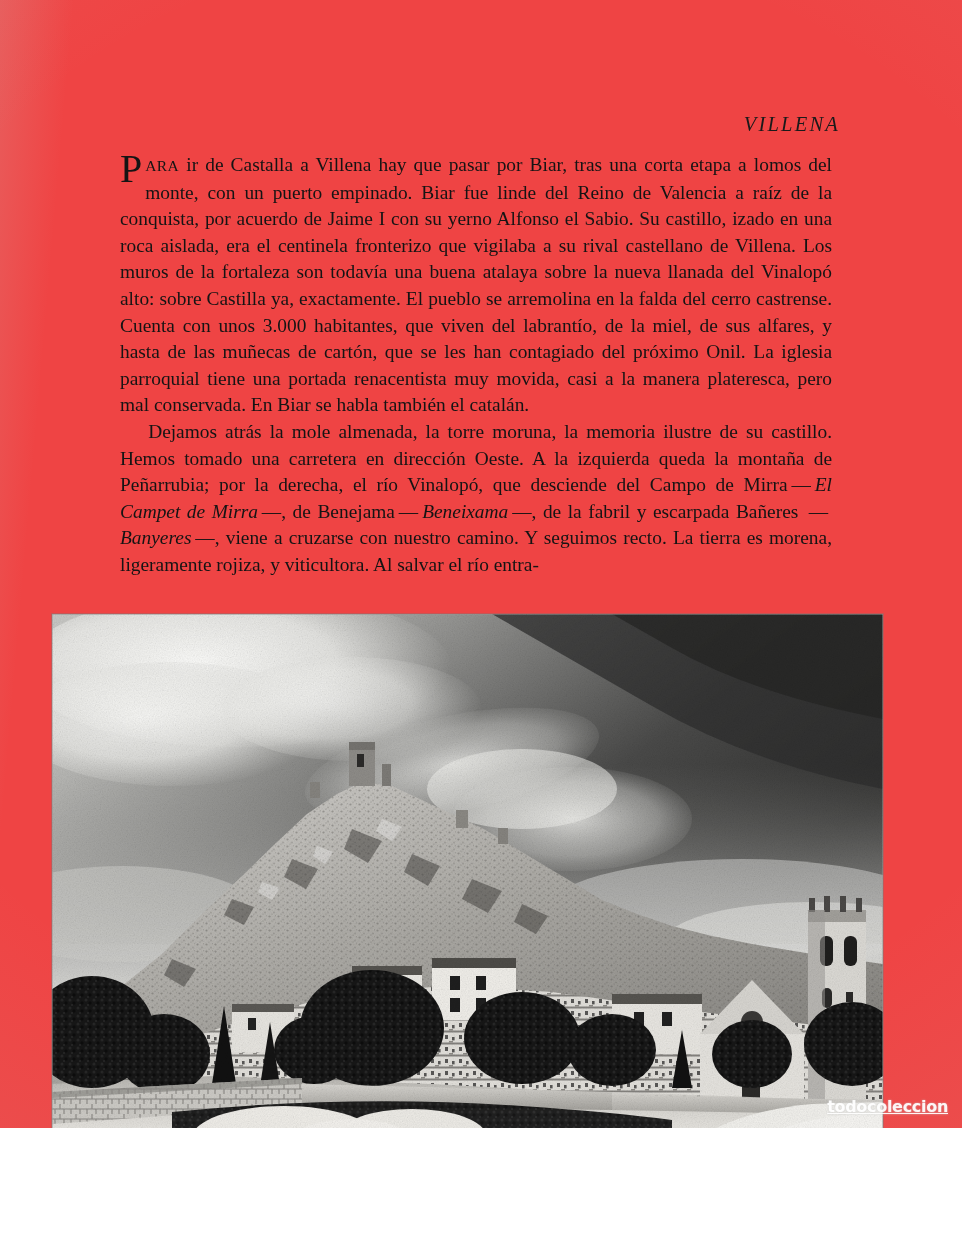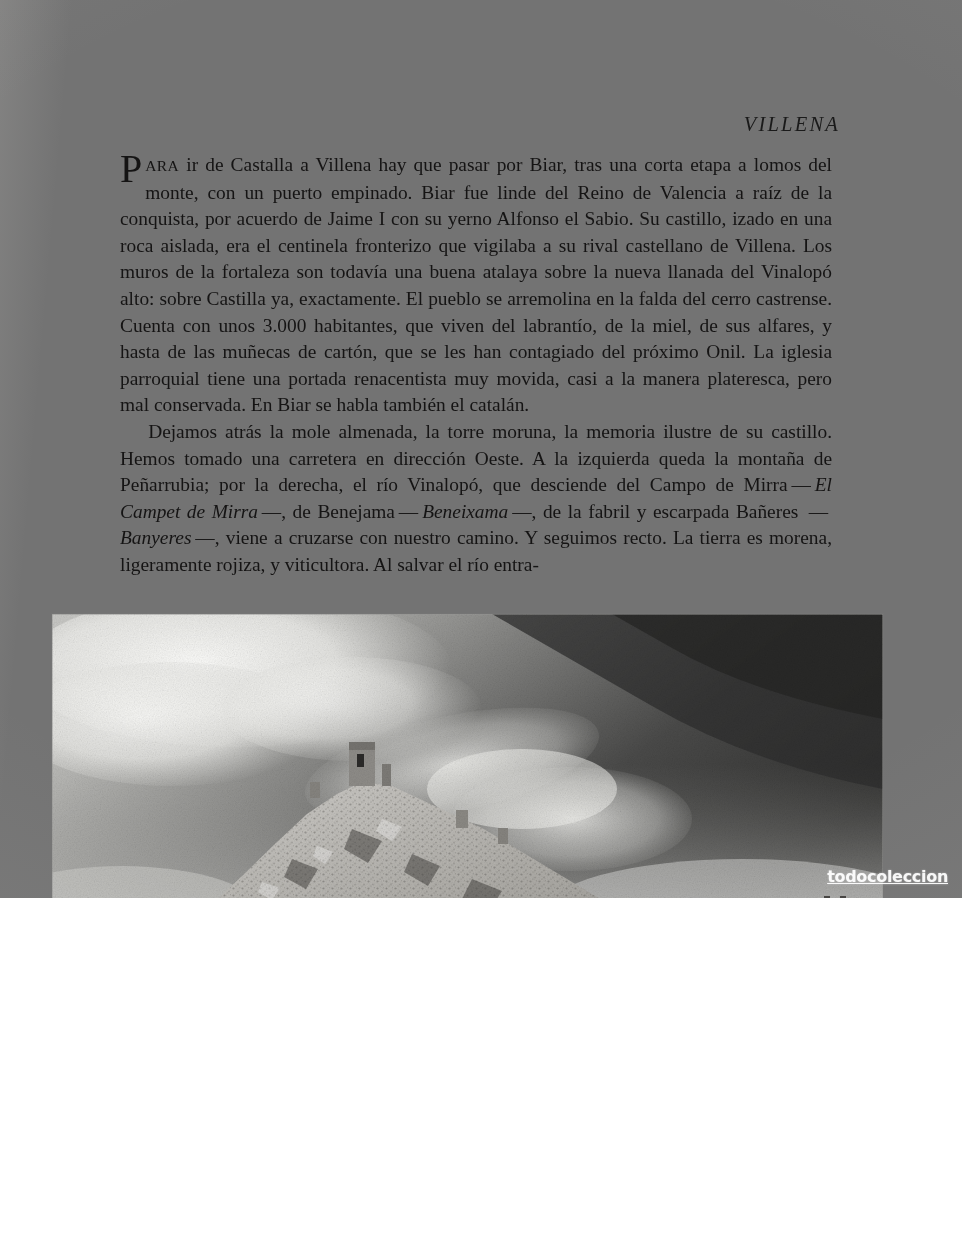--- a/index.html
+++ b/index.html
@@ -3,22 +3,22 @@
 <meta charset="utf-8">
 <style>
   html, body {
     margin: 0;
     padding: 0;
     background: #ffffff;
   }
   .page {
     position: relative;
     width: 962px;
-    height: 898px;
-    background: #737373;
+    height: 1128px;
+    background: #ef4444;
     overflow: hidden;
     font-family: "Liberation Serif", "DejaVu Serif", serif;
     color: #111010;
   }
 
   
   .paper-texture {
     position: absolute;
     inset: 0;
     background:

